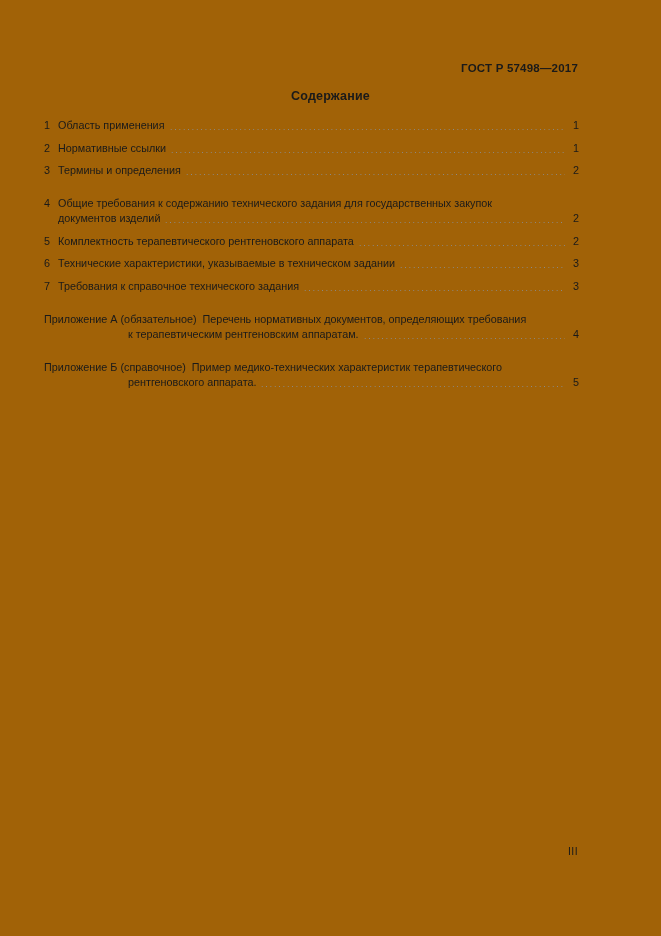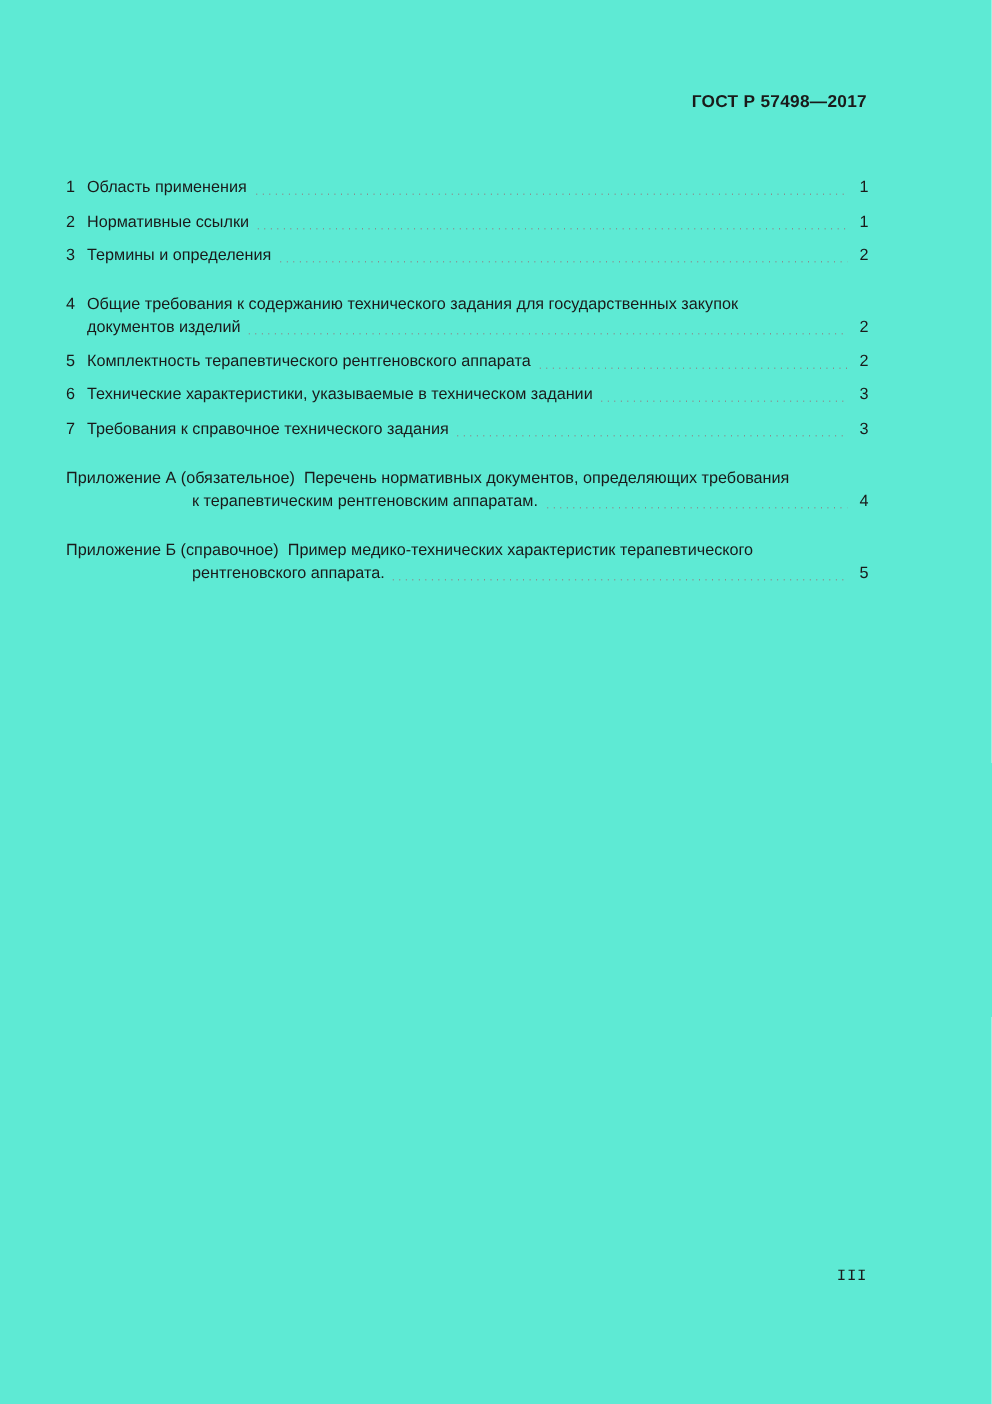--- a/index.html
+++ b/index.html
@@ -11,21 +11,21 @@
     width: 661px;
     height: 936px;
     position: relative;
     font-family: "Liberation Sans", sans-serif;
     color: #1a1a1a;
     overflow: hidden;
   }
   .page {
     position: absolute;
     inset: 0;
-    background: #5eead4;
+    background: #a16207;
   }
 
   
   .doc-header {
     position: absolute;
     top: 62px;
     right: 83px;
     font-size: 11.5px;
     font-weight: bold;
     letter-spacing: 0.2px;
@@ -120,30 +120,30 @@
     width: 14px;
   }
 
   
   .folio {
     position: absolute;
     top: 845px;
     right: 83px;
     font-size: 10.5px;
     letter-spacing: 0.4px;
-    font-family: Liberation Mono, monospace;
   }
 </style>
 </head>
 <body>
 
 <div class="page">
 
   <div class="doc-header">ГОСТ Р 57498—2017</div>
 
+  <div class="contents-title">Содержание</div>
 
   <div class="toc">
 
     <div class="toc-entry">
       <div class="toc-line">
         <span class="num">1</span>
         <span class="label">Область применения</span>
         <span class="leader"></span>
         <span class="pageno">1</span>
       </div>

